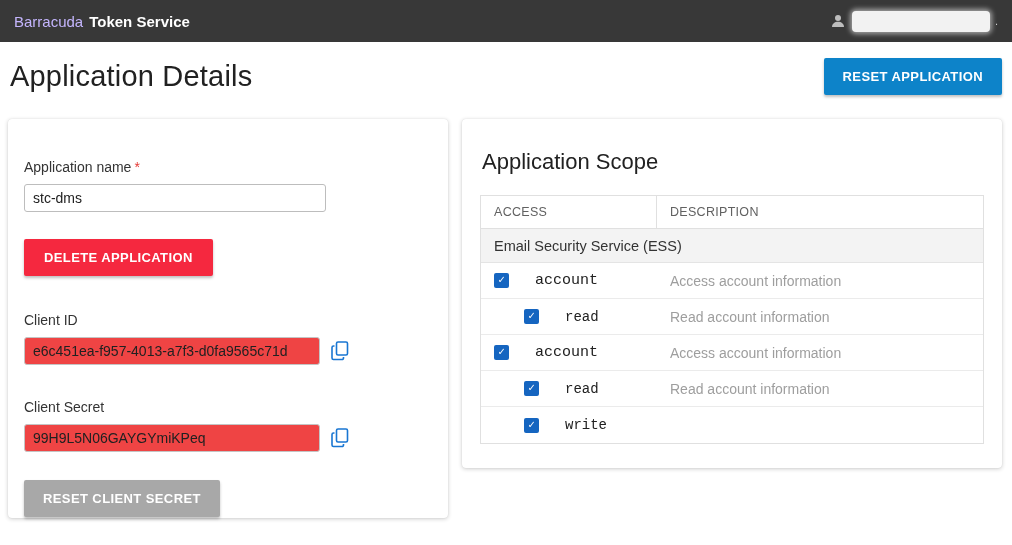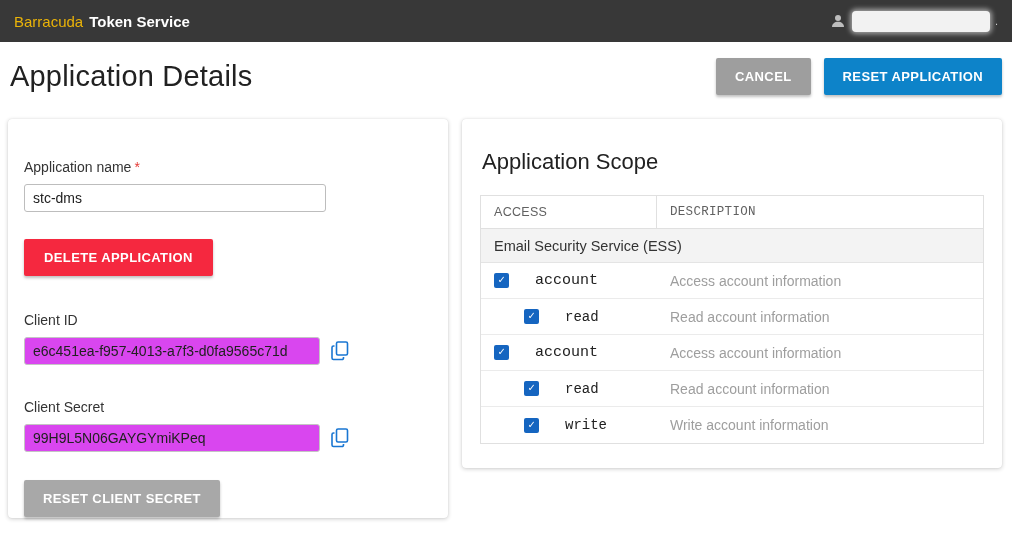--- a/index.html
+++ b/index.html
@@ -11,21 +11,21 @@
     overflow: hidden;
     color: #212121;
   }
 
   
   .topbar {
     position: absolute; top: 0; left: 0; width: 1012px; height: 42px;
     background: #383838; display: flex; align-items: center; padding: 0 14px;
     color: #ffffff;
   }
-  .brand { font-size: 15px; font-weight: 400; color: #eab308; }
+  .brand { font-size: 15px; font-weight: 400; color: #c4b5fd; }
   .product { font-size: 15px; font-weight: 700; margin-left: 6px; }
   .topbar-right { margin-left: auto; display: flex; align-items: center; gap: 5px; }
   .person-icon { width: 18px; height: 18px; display: block; }
   .redacted-pill {
     width: 138px; height: 21px; border-radius: 4px;
     background: #f2f2f2;
     box-shadow: 0 0 5px 2px rgba(255,255,255,0.55);
     filter: blur(0.6px);
   }
   .trailing-char { font-size: 11px; color: #cfcfcf; }
@@ -65,41 +65,41 @@
     padding: 0 8px; font-size: 14px; color: #212121;
     font-family: "Liberation Sans", sans-serif;
     display: block;
   }
   .btn-delete {
     margin-top: 27px; background: #f5283f; height: 37px; padding: 0 20px;
   }
   .lbl-clientid { margin-top: 36px; }
   .readonly-row { margin-top: 9px; display: flex; align-items: center; gap: 11px; }
   .readonly-input {
-    width: 296px; height: 28px; background: #d946ef;
+    width: 296px; height: 28px; background: #ef4444;
     border: 1px solid #c4c4c4; border-radius: 3px;
     padding: 0 8px; font-size: 14px; color: #212121;
     display: flex; align-items: center; white-space: nowrap; overflow: hidden;
   }
   .copy-icon { width: 18px; height: 20px; display: block; cursor: pointer; }
   .lbl-secret { margin-top: 34px; }
   .btn-reset {
     margin-top: 28px; background: #a8a8a8; height: 37px; padding: 0 19px;
   }
 
   
   .scope-title { font-size: 22px; font-weight: 400; color: #212121; margin: 12px 0 20px 2px; }
   .scope-table { border: 1px solid #e0e0e0; width: 504px; background: #fff; }
   .thead { display: flex; height: 33px; border-bottom: 1px solid #e0e0e0; }
   .th {
     font-size: 12.5px; font-weight: 400; color: #616161; letter-spacing: 0.3px;
     display: flex; align-items: center;
   }
   .th-access { width: 176px; padding-left: 13px; border-right: 1px solid #e0e0e0; }
-  .th-desc { padding-left: 13px; flex: 1; font-family: Liberation Mono, monospace; }
+  .th-desc { padding-left: 13px; flex: 1; }
   .group-row {
     height: 34px; background: #f3f3f3; display: flex; align-items: center;
     padding-left: 13px; font-size: 14.5px; color: #333333;
     border-bottom: 1px solid #e4e4e4;
   }
   .data-row { height: 36px; display: flex; align-items: center; border-bottom: 1px solid #ebebeb; }
   .data-row:last-child { border-bottom: none; }
   .row-access { width: 176px; display: flex; align-items: center; gap: 26px; padding-left: 13px; font-family: Liberation Mono, monospace; }
   .row-access.indent { padding-left: 43px; }
   .checkbox {
@@ -125,21 +125,20 @@
       <path d="M4 20c0-4.4 3.6-7 8-7s8 2.6 8 7z" fill="#bdbdbd"></path>
     </svg>
     <div class="redacted-pill"></div>
     <span class="trailing-char">.</span>
   </div>
 </div>
 
 <div class="page-header">
   <h1 class="page-title">Application Details</h1>
   <div class="header-actions">
-    <button class="btn btn-cancel">CANCEL</button>
     <button class="btn btn-save">RESET APPLICATION</button>
   </div>
 </div>
 
 <div class="card card-details">
   <div class="field-label lbl-appname">
     <span>Application name</span><span class="required">*</span>
   </div>
   <input class="text-input" type="text" value="stc-dms" style="">
 
@@ -208,16 +207,15 @@
         <span class="row-label row-label-sub">read</span>
       </div>
       <div class="row-desc">Read account information</div>
     </div>
 
     <div class="data-row">
       <div class="row-access indent">
         <span class="checkbox"></span>
         <span class="row-label row-label-sub">write</span>
       </div>
-      <div class="row-desc">Write account information</div>
     </div>
   </div>
 </div>
 
 </body></html>

